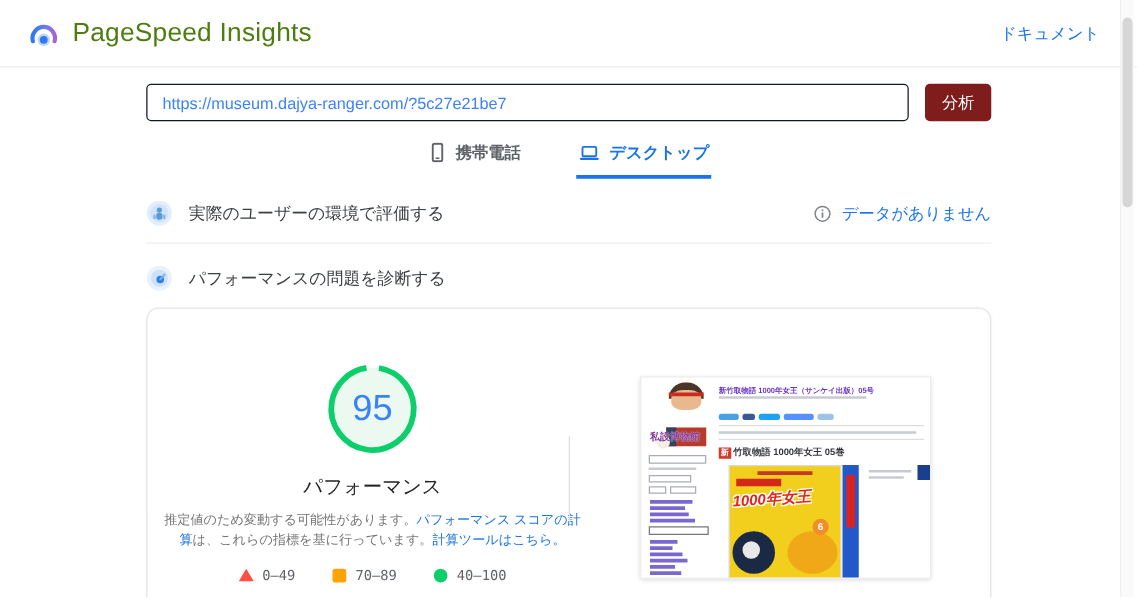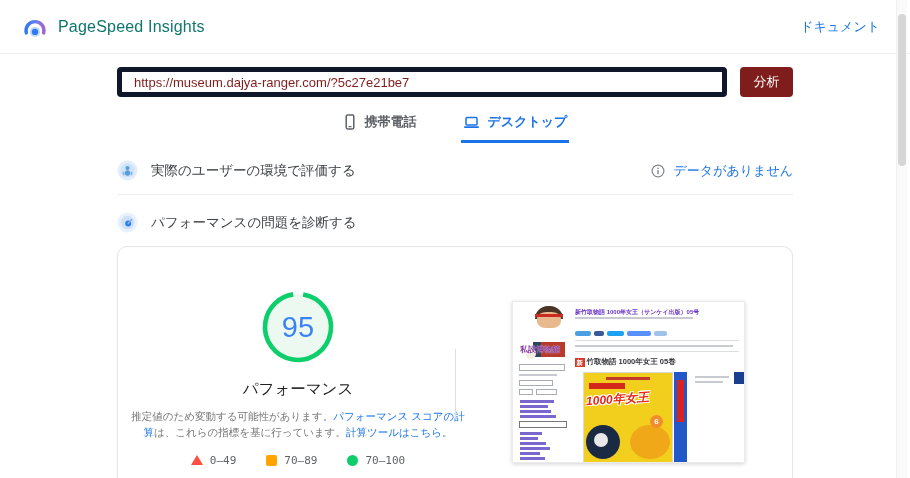--- a/index.html
+++ b/index.html
@@ -6,34 +6,34 @@
   html,body { width: 910px; height: 478px; }
   body {
     font-family: "Liberation Sans", "DejaVu Sans", sans-serif;
     background: #fff; color: #202124; overflow: hidden; position: relative;
   }
   .page { width: 910px; height: 478px; overflow: hidden; position: relative; background:#fff; }
 
   
   .header { height: 54px; display: flex; align-items: center; padding: 0 30px 0 22px; border-bottom: 1px solid #eceef0; }
   .logo { width: 26px; height: 24px; flex: 0 0 auto; }
-  .app-title { font-size: 16px; color: #0f766e; margin-left: 10px; letter-spacing: .2px; }
+  .app-title { font-size: 21px; color: #4d7c0f; margin-left: 10px; letter-spacing: .2px; }
   .doc-link { margin-left: auto; color: #1a73e8; font-size: 13px; text-decoration: none; cursor: pointer; }
 
   
   .scrollbar-track { position: absolute; right: 3px; top: 0; width: 11px; height: 478px; background: #fafafa; border-left: 1px solid #f0f0f0; }
   .scrollbar-thumb { position: absolute; left: 1px; top: 14px; width: 8px; height: 152px; background: #d6d6d6; border-radius: 5px; }
 
   
   .main { width: 676px; margin: 0 auto; position: relative; }
 
   .url-row { display: flex; gap: 13px; margin-top: 13px; }
   .url-input {
-    flex: 1; height: 30px; border: 5px solid #0f172a; border-radius: 4px;
-    padding: 0 12px; font-size: 13px; color: #7f1d1d; outline: none;
+    flex: 1; height: 30px; border: 1px solid #0f172a; border-radius: 4px;
+    padding: 0 12px; font-size: 13px; color: #3b82f6; outline: none;
     font-family: "Liberation Sans", sans-serif;
   }
   .analyze-btn {
     width: 53px; height: 30px; background: #7f1d1d; color: #fff; border: none;
     border-radius: 4px; font-size: 13px; cursor: pointer; font-family: "Liberation Sans", sans-serif;
   }
 
   
   .tabs { display: flex; justify-content: center; gap: 42px; margin-top: 12px; }
   .tab { display: flex; align-items: center; gap: 8px; font-size: 13px; color: #5f6368;
@@ -191,21 +191,21 @@
           <div class="legend-item">
             <span class="shape-triangle"></span>
             <span>0–49</span>
           </div>
           <div class="legend-item">
             <span class="shape-square"></span>
             <span>70–89</span>
           </div>
           <div class="legend-item">
             <span class="shape-circle"></span>
-            <span>70–100</span>
+            <span>40–100</span>
           </div>
         </div>
       </div>
 
       <div class="v-divider"></div>
 
       <div class="thumb">
 
         <div class="abs" style="left:14px;top:4px;width:44px;height:54px;">
           <div class="abs" style="left:8px;top:0;width:28px;height:13px;background:#4a3526;border-radius:14px 14px 0 0;"></div>

